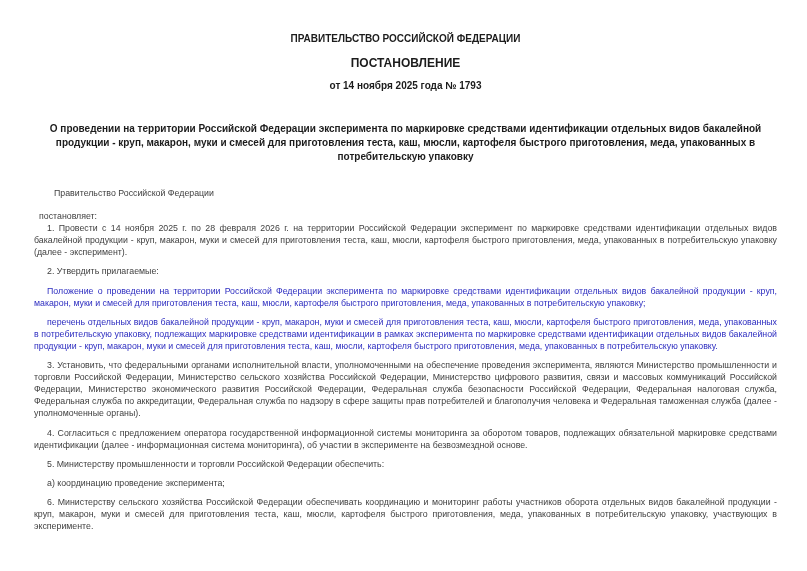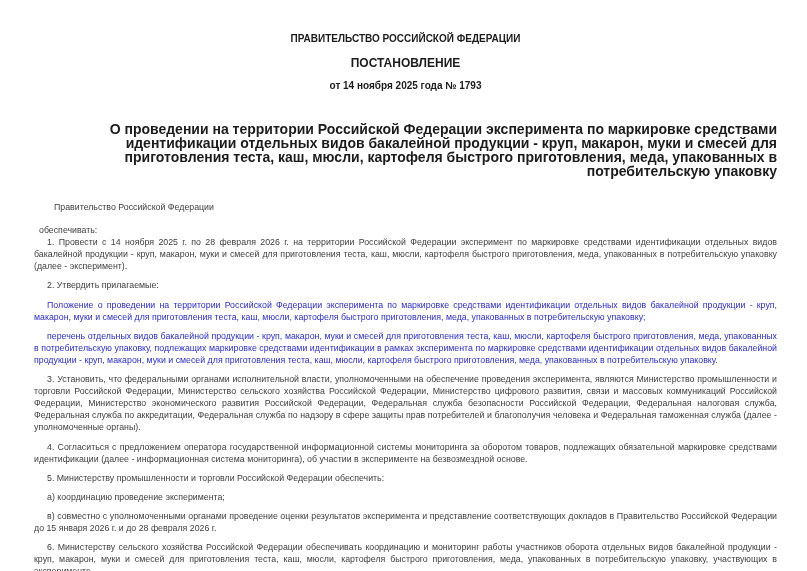--- a/index.html
+++ b/index.html
@@ -35,24 +35,24 @@
     font-size: 12px;
     line-height: 12px;
     margin: 0 0 11px 0;
   }
   .date-line {
     font-size: 10px;
     line-height: 12px;
     margin: 0 0 30px 0;
   }
   .doc-title {
-    font-size: 14px;
+    font-size: 10px;
     line-height: 14px;
     font-weight: 700;
-    text-align: right;
+    text-align: center;
     color: #1c1c1c;
     margin: 4px 0 23px 0;
   }
   
   .doc-body {
     color: #3e3e3e;
     font-size: 8.8px;
     line-height: 12.1px;
   }
   .para {
@@ -85,37 +85,36 @@
     <p class="doc-type">ПОСТАНОВЛЕНИЕ</p>
     <p class="date-line">от 14 ноября 2025 года № 1793</p>
   </div>
 
   <p class="doc-title">О проведении на территории Российской Федерации эксперимента по маркировке средствами идентификации отдельных видов бакалейной продукции - круп, макарон, муки и смесей для приготовления теста, каш, мюсли, картофеля быстрого приготовления, меда, упакованных в потребительскую упаковку</p>
 
   <div class="doc-body">
 
     <p class="para preamble">Правительство Российской Федерации</p>
 
-    <p class="para enacting">обеспечивать:</p>
+    <p class="para enacting">постановляет:</p>
 
     <p class="para">1. Провести с 14 ноября 2025 г. по 28 февраля 2026 г. на территории Российской Федерации эксперимент по маркировке средствами идентификации отдельных видов бакалейной продукции - круп, макарон, муки и смесей для приготовления теста, каш, мюсли, картофеля быстрого приготовления, меда, упакованных в потребительскую упаковку (далее - эксперимент).</p>
 
     <p class="para">2. Утвердить прилагаемые:</p>
 
     <p class="para link-para">Положение о проведении на территории Российской Федерации эксперимента по маркировке средствами идентификации отдельных видов бакалейной продукции - круп, макарон, муки и смесей для приготовления теста, каш, мюсли, картофеля быстрого приготовления, меда, упакованных в потребительскую упаковку;</p>
 
     <p class="para link-para">перечень отдельных видов бакалейной продукции - круп, макарон, муки и смесей для приготовления теста, каш, мюсли, картофеля быстрого приготовления, меда, упакованных в потребительскую упаковку, подлежащих маркировке средствами идентификации в рамках эксперимента по маркировке средствами идентификации отдельных видов бакалейной продукции - круп, макарон, муки и смесей для приготовления теста, каш, мюсли, картофеля быстрого приготовления, меда, упакованных в потребительскую упаковку.</p>
 
     <p class="para">3. Установить, что федеральными органами исполнительной власти, уполномоченными на обеспечение проведения эксперимента, являются Министерство промышленности и торговли Российской Федерации, Министерство сельского хозяйства Российской Федерации, Министерство цифрового развития, связи и массовых коммуникаций Российской Федерации, Министерство экономического развития Российской Федерации, Федеральная служба безопасности Российской Федерации, Федеральная налоговая служба, Федеральная служба по аккредитации, Федеральная служба по надзору в сфере защиты прав потребителей и благополучия человека и Федеральная таможенная служба (далее - уполномоченные органы).</p>
 
     <p class="para">4. Согласиться с предложением оператора государственной информационной системы мониторинга за оборотом товаров, подлежащих обязательной маркировке средствами идентификации (далее - информационная система мониторинга), об участии в эксперименте на безвозмездной основе.</p>
 
     <p class="para">5. Министерству промышленности и торговли Российской Федерации обеспечить:</p>
 
     <p class="para">а) координацию проведение эксперимента;</p>
 
 
-    <p class="para">в) совместно с уполномоченными органами проведение оценки результатов эксперимента и представление соответствующих докладов в Правительство Российской Федерации до 15 января 2026 г. и до 28 февраля 2026 г.</p>
 
     <p class="para">6. Министерству сельского хозяйства Российской Федерации обеспечивать координацию и мониторинг работы участников оборота отдельных видов бакалейной продукции - круп, макарон, муки и смесей для приготовления теста, каш, мюсли, картофеля быстрого приготовления, меда, упакованных в потребительскую упаковку, участвующих в эксперименте.</p>
 
   </div>
 </div>
 
 </body></html>

